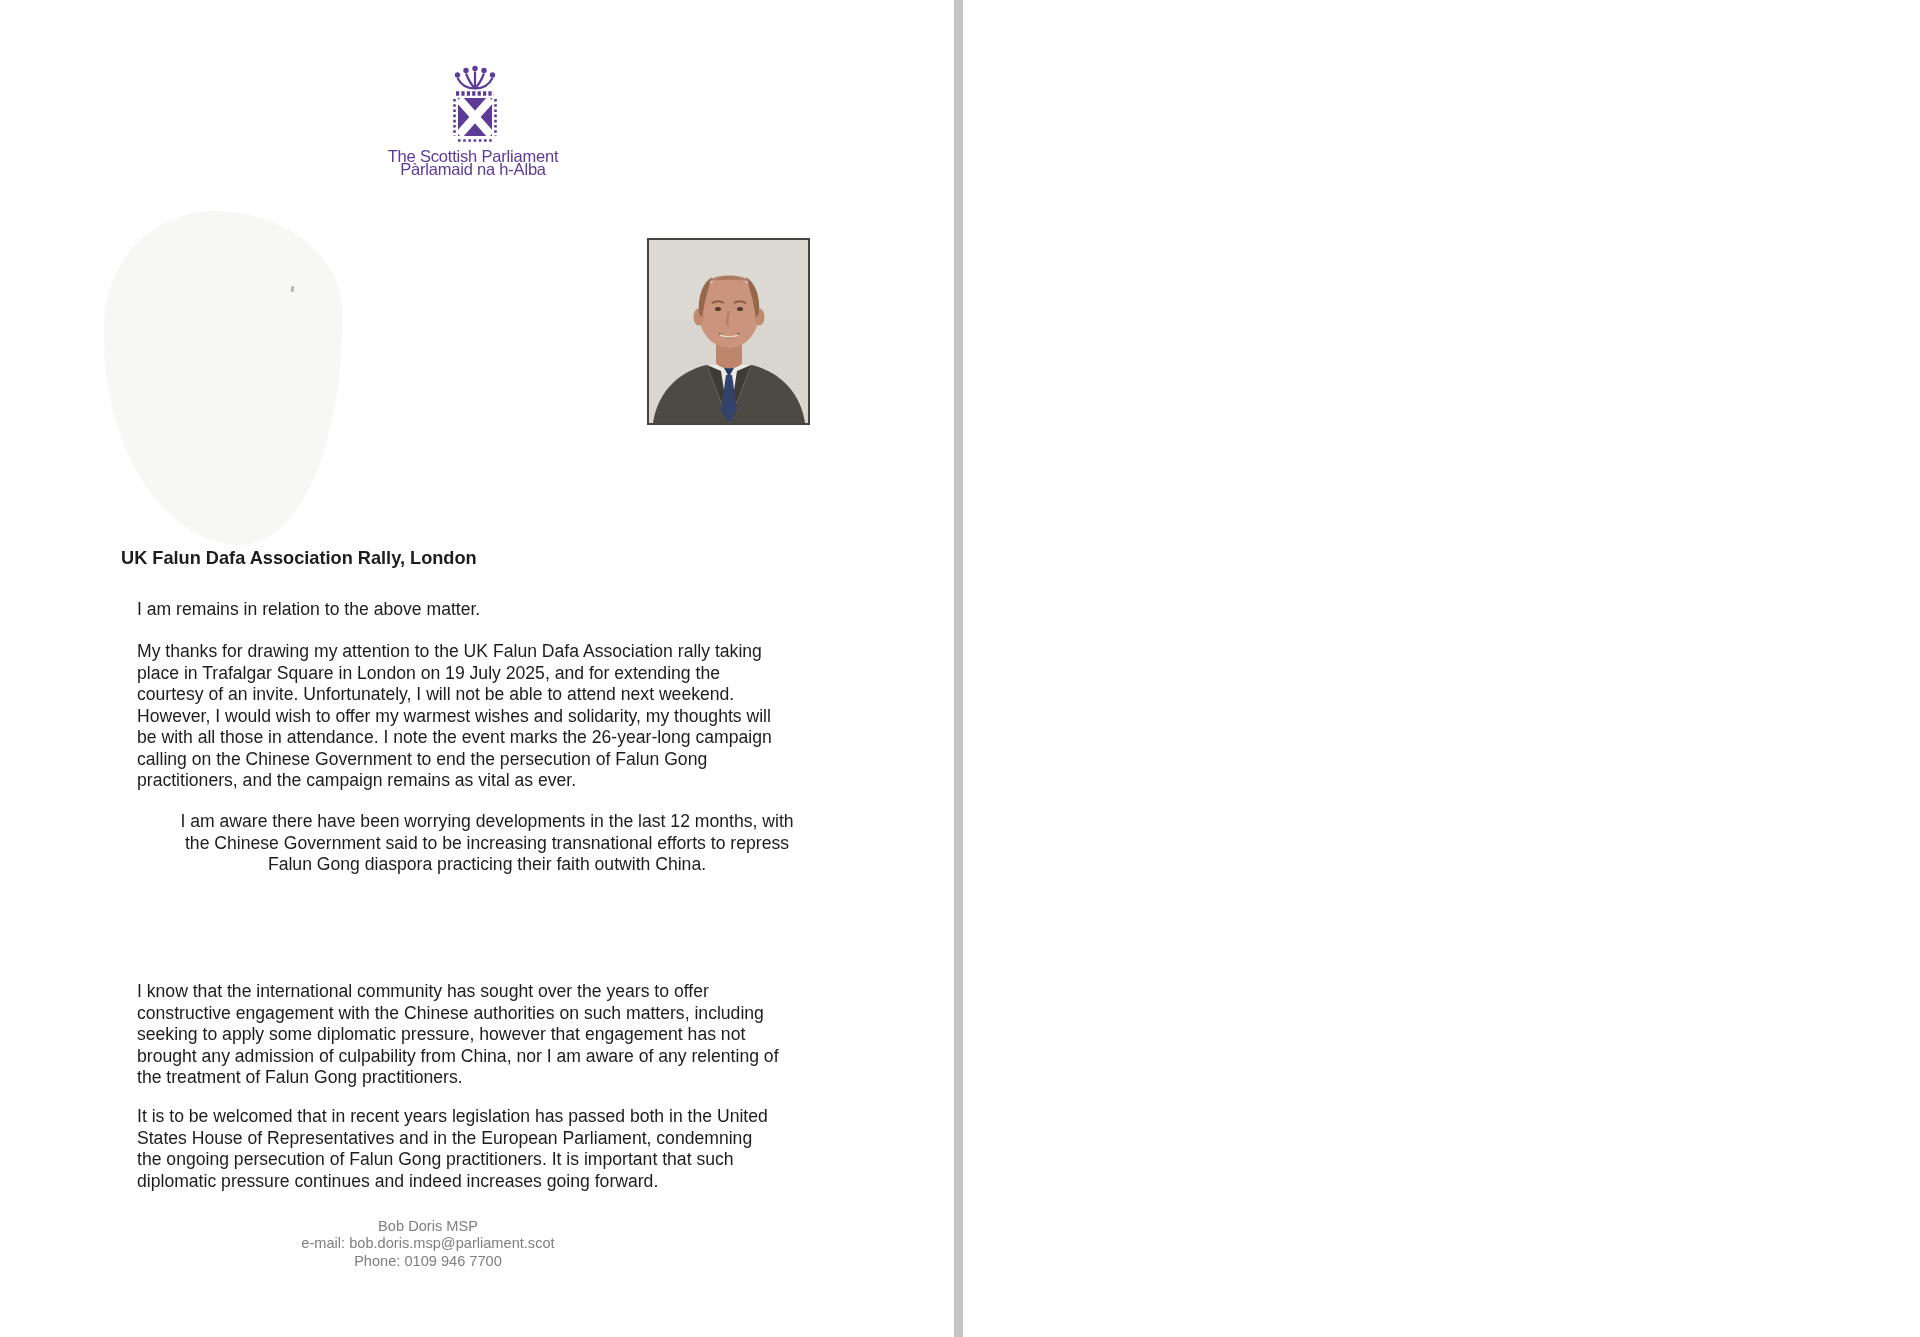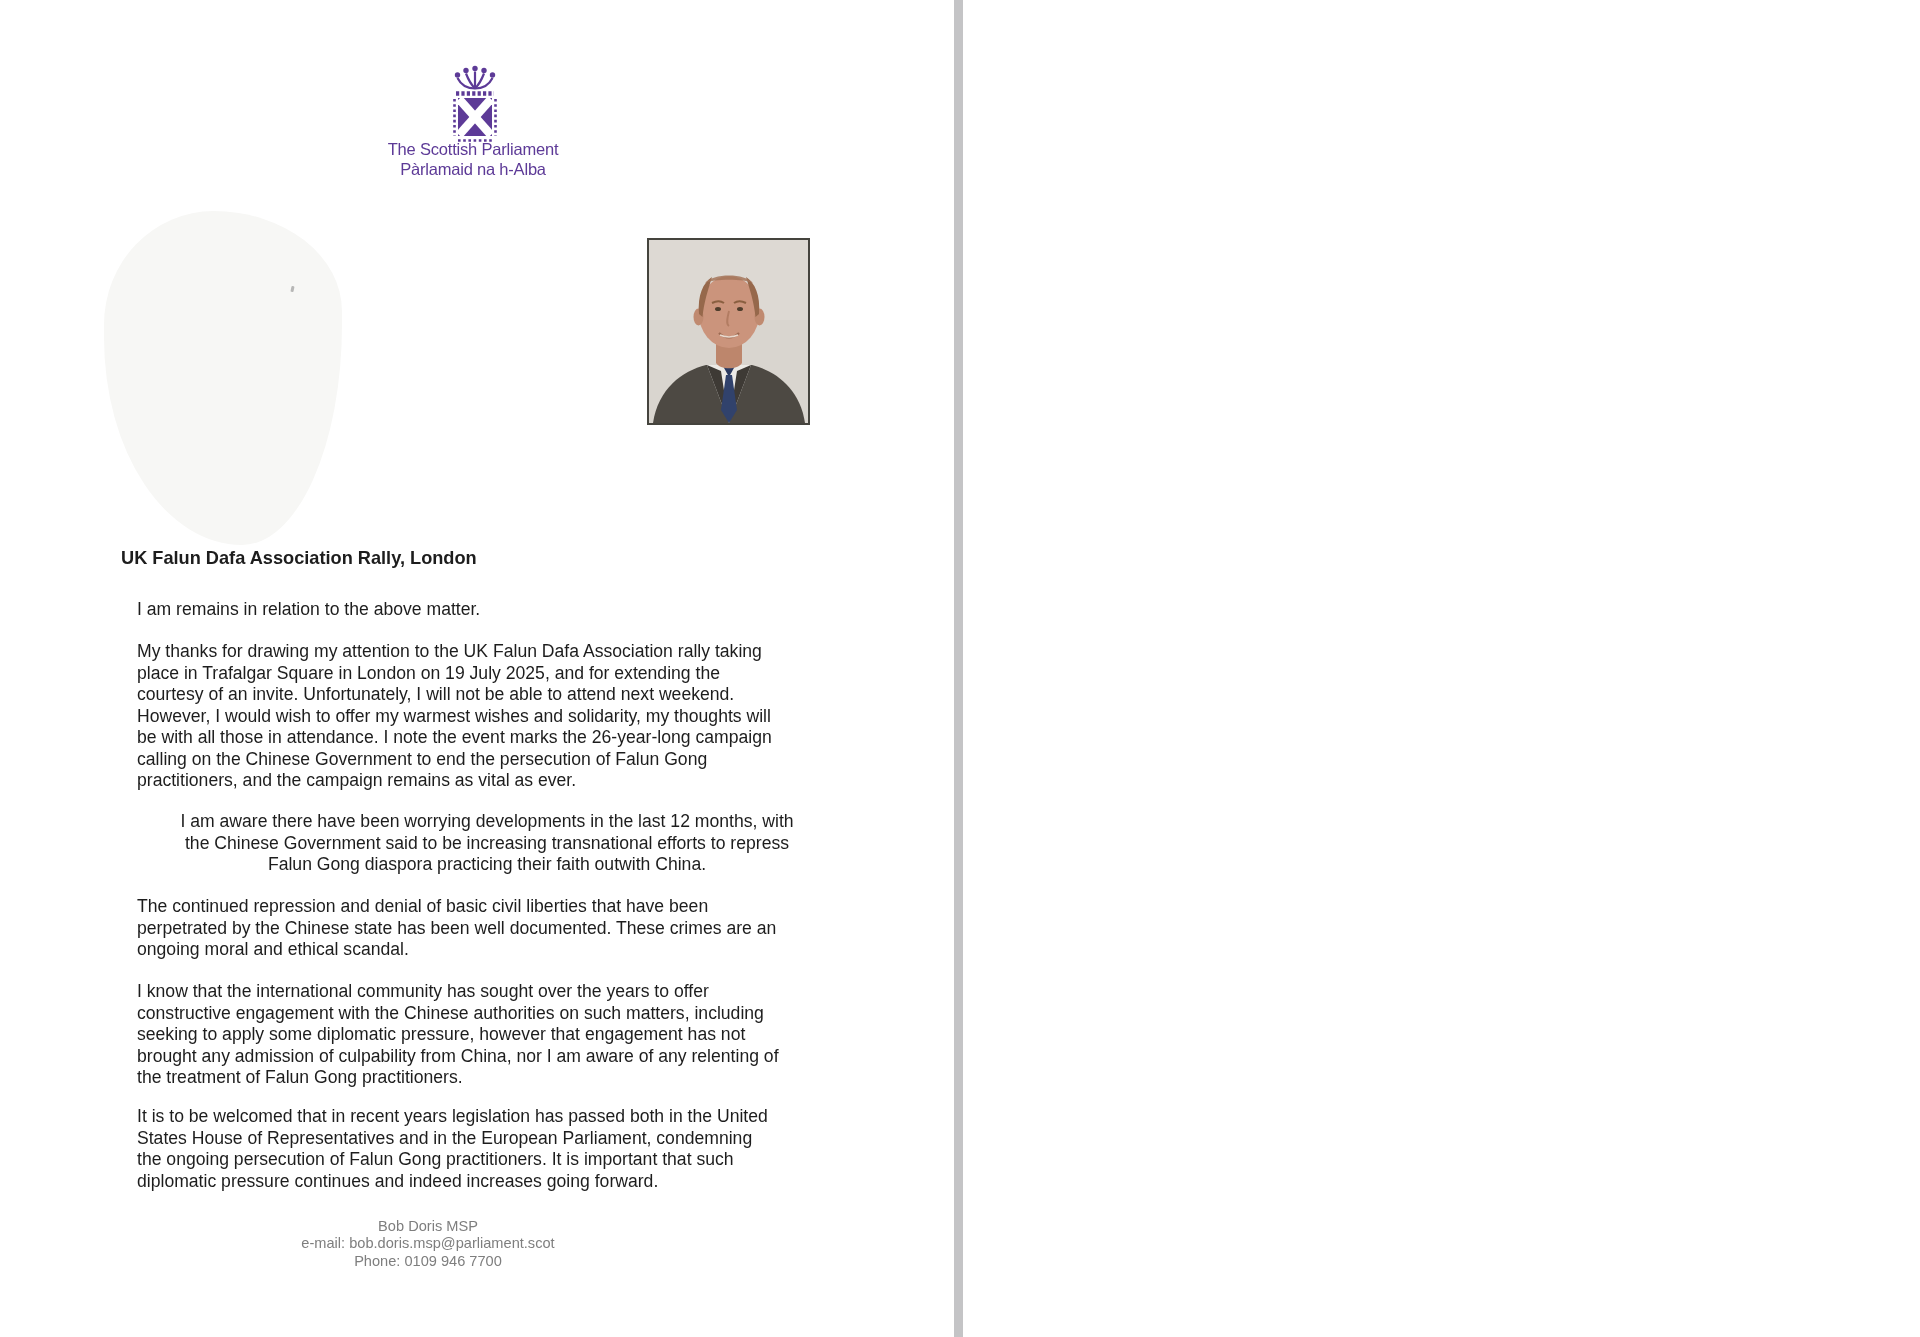--- a/index.html
+++ b/index.html
@@ -10,21 +10,21 @@
   }
   .page { position:absolute; top:0; height:100%; }
   .page-1 { left:0; width:954px; }
   .page-2 { left:963px; width:957px; }
   .divider { position:absolute; left:954px; top:0; width:9px; height:1337px; background:#c4c4c6; }
 
   
   .crest { position:absolute; left:451px; top:62px; width:48px; height:84px; }
   .logo-line { position:absolute; left:323px; width:300px; text-align:center;
                color:#5d3a97; font-size:16.5px; letter-spacing:-0.2px; line-height:20px; }
-  .logo-en { top:139px; }
+  .logo-en { top:146px; }
   .logo-gd { top:159px;text-align:center; }
 
   
   .redaction { position:absolute; left:104px; top:211px; width:238px; height:334px;
                background:#f7f7f5; border-radius:46% 54% 42% 58% / 34% 30% 66% 62%; }
   .redaction-mark { position:absolute; left:291px; top:286px; width:3px; height:6px;
                     background:#9b9b9b; opacity:.7; border-radius:1px; transform:rotate(12deg); }
 
   
   .photo { position:absolute; left:647px; top:238px; width:163px; height:187px;
@@ -131,23 +131,20 @@
     <p class="p p1-b">My thanks for drawing my attention to the UK Falun Dafa Association rally taking
 place in Trafalgar Square in London on 19 July 2025, and for extending the
 courtesy of an invite. Unfortunately, I will not be able to attend next weekend.
 However, I would wish to offer my warmest wishes and solidarity, my thoughts will
 be with all those in attendance. I note the event marks the 26-year-long campaign
 calling on the Chinese Government to end the persecution of Falun Gong
 practitioners, and the campaign remains as vital as ever.</p>
     <p class="p p1-c">I am aware there have been worrying developments in the last 12 months, with
 the Chinese Government said to be increasing transnational efforts to repress
 Falun Gong diaspora practicing their faith outwith China.</p>
-    <p class="p p1-d">The continued repression and denial of basic civil liberties that have been
-perpetrated by the Chinese state has been well documented. These crimes are an
-ongoing moral and ethical scandal.</p>
     <p class="p p1-e">I know that the international community has sought over the years to offer
 constructive engagement with the Chinese authorities on such matters, including
 seeking to apply some diplomatic pressure, however that engagement has not
 brought any admission of culpability from China, nor I am aware of any relenting of
 the treatment of Falun Gong practitioners.</p>
     <p class="p p1-f">It is to be welcomed that in recent years legislation has passed both in the United
 States House of Representatives and in the European Parliament, condemning
 the ongoing persecution of Falun Gong practitioners. It is important that such
 diplomatic pressure continues and indeed increases going forward.</p>
 

